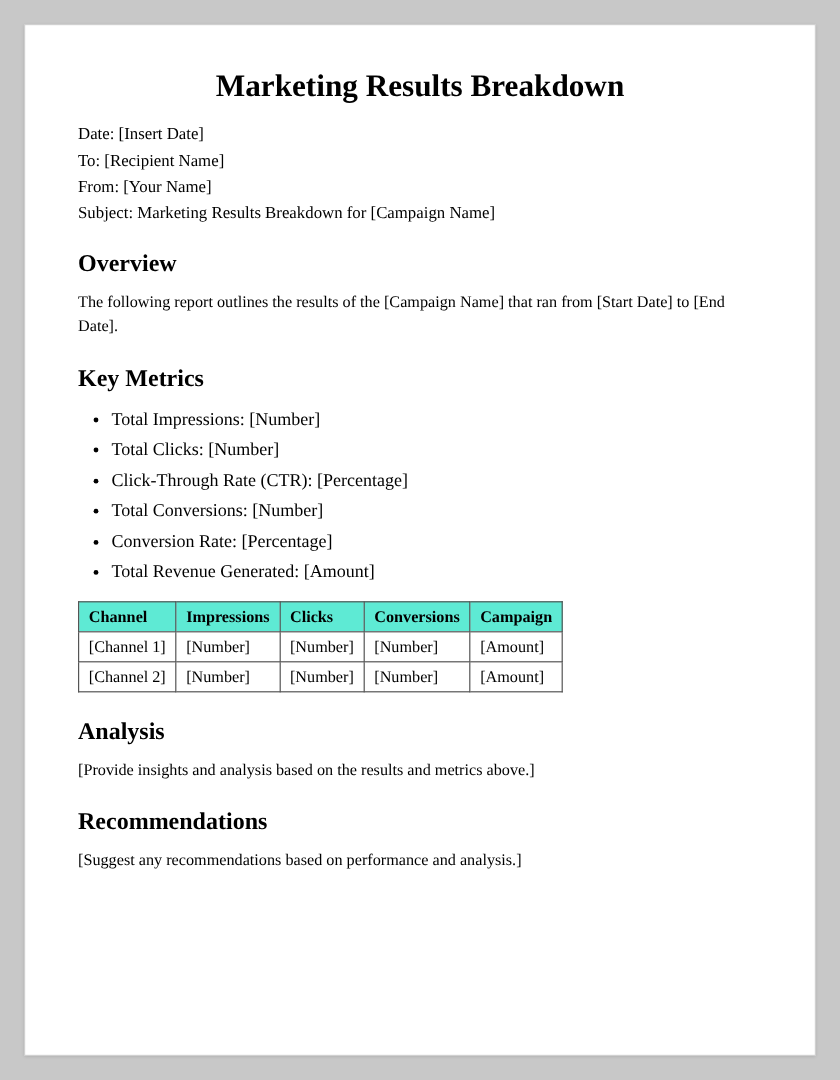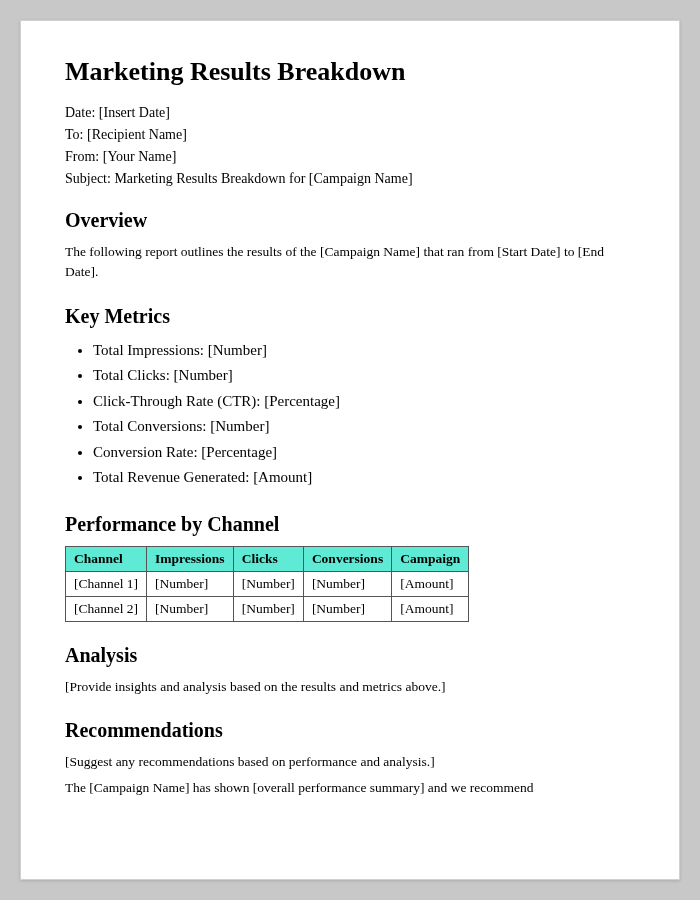--- a/index.html
+++ b/index.html
@@ -25,20 +25,21 @@
       padding: 36px 44px 36px 44px;
       border: 1px solid #d0d0d0;
       box-shadow: 0 1px 3px rgba(0,0,0,0.15);
     }
 
     .doc-title {
       font-size: 26px;
       font-weight: bold;
       margin-bottom: 18px;
       font-family: "Times New Roman", Times, serif;
+      text-align: center;
     }
 
     .meta-line {
       font-size: 14px;
       margin-bottom: 6px;
       font-family: "Times New Roman", Times, serif;
     }
 
     .section-heading {
       font-size: 20px;
@@ -107,21 +108,20 @@
   <h2 class="section-heading">Key Metrics</h2>
   <ul class="metrics-list">
     <li>Total Impressions: [Number]</li>
     <li>Total Clicks: [Number]</li>
     <li>Click-Through Rate (CTR): [Percentage]</li>
     <li>Total Conversions: [Number]</li>
     <li>Conversion Rate: [Percentage]</li>
     <li>Total Revenue Generated: [Amount]</li>
   </ul>
 
-  <h2 class="section-heading">Performance by Channel</h2>
   <table class="perf-table">
     <thead>
       <tr>
         <th>Channel</th>
         <th>Impressions</th>
         <th>Clicks</th>
         <th>Conversions</th>
         <th>Campaign</th>
       </tr>
     </thead>
@@ -142,15 +142,14 @@
       </tr>
     </tbody>
   </table>
 
   <h2 class="section-heading">Analysis</h2>
   <p class="body-text">[Provide insights and analysis based on the results and metrics above.]</p>
 
   <h2 class="section-heading">Recommendations</h2>
   <p class="body-text">[Suggest any recommendations based on performance and analysis.]</p>
 
-  <p class="body-text">The [Campaign Name] has shown [overall performance summary] and we recommend</p>
 
 </div>
 
 </body></html>

